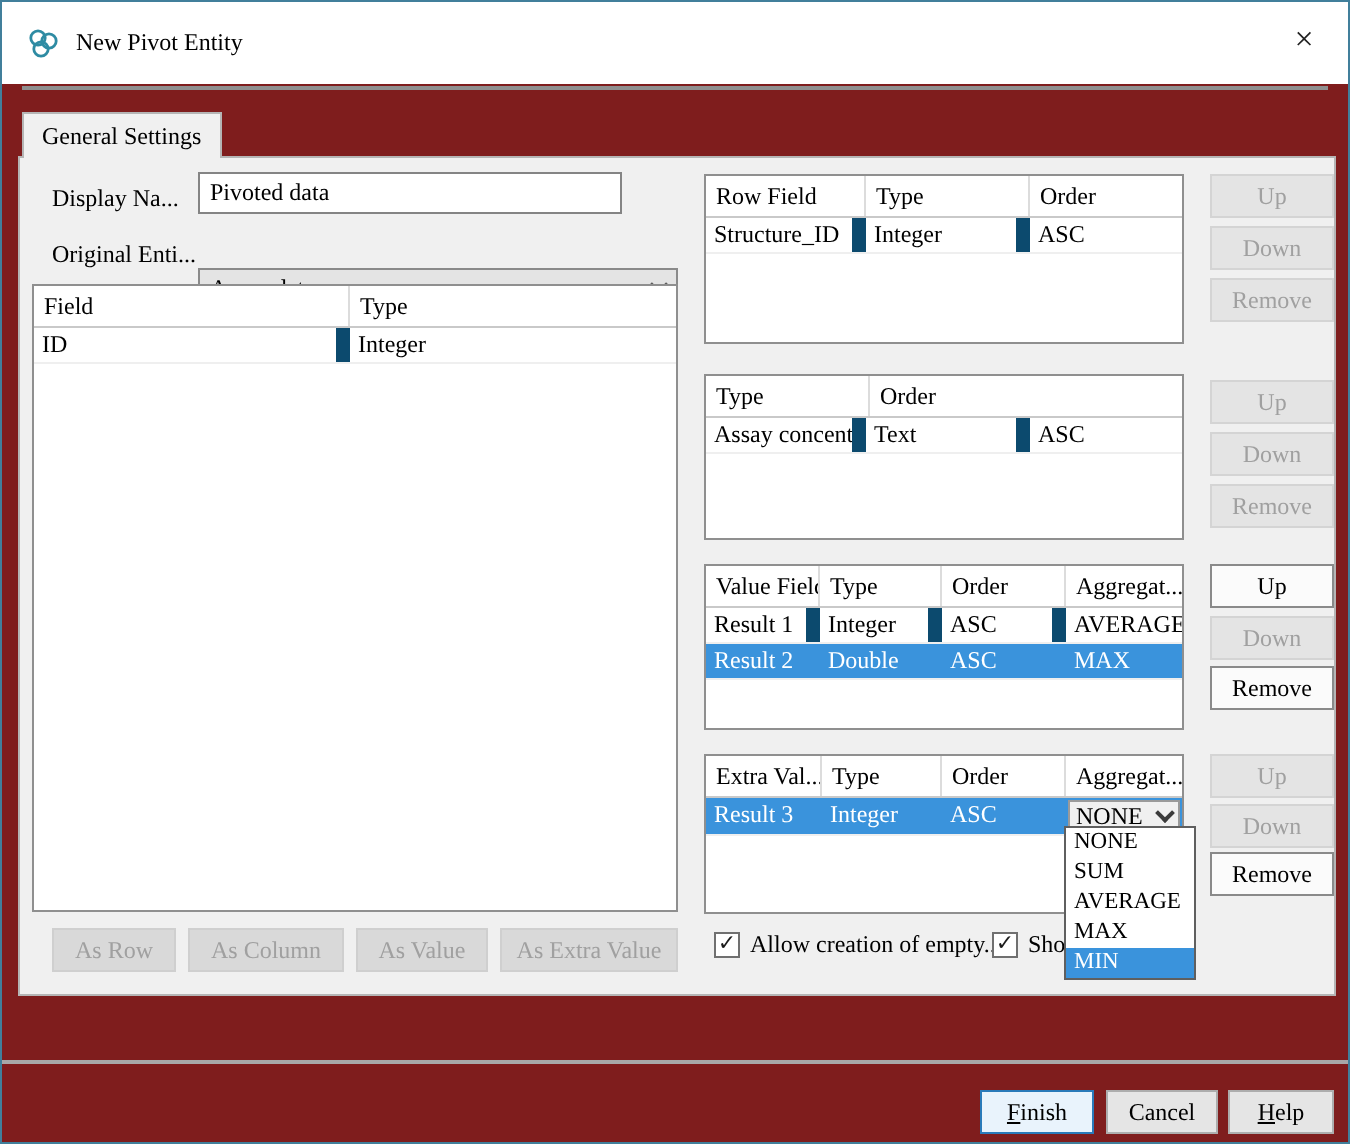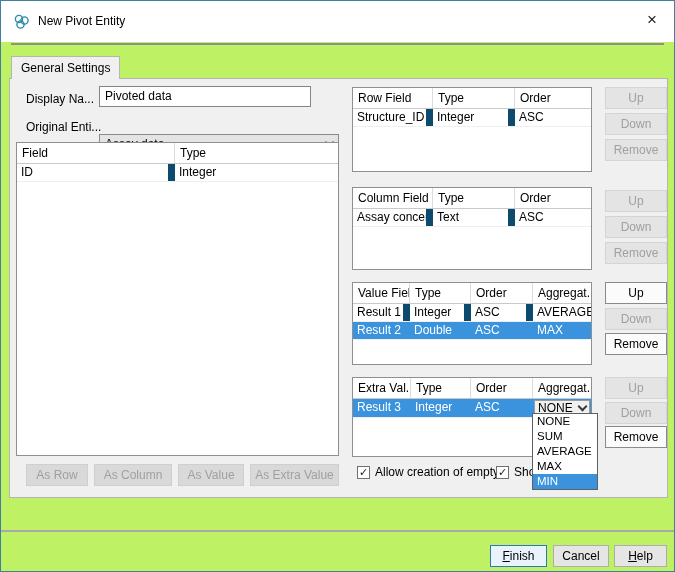--- a/index.html
+++ b/index.html
@@ -1,20 +1,20 @@
 <!DOCTYPE html>
 <html><head>
 <meta charset="utf-8">
 <style>
   * { box-sizing: border-box; margin: 0; padding: 0; }
   body { margin: 0; background: #cfcfcf; font-family: "Liberation Sans", sans-serif; }
   .dialog {
     position: relative; width: 675px; height: 572px;
-    background: #bef264; border: 1px solid #417f9b;
-    font-size: 12px; color: #000; overflow: hidden;
+    background: #7f1d1d; border: 1px solid #417f9b;
+    font-size: 12px; color: #000; overflow: hidden; font-family: Liberation Serif, serif;
   }
   
   .titlebar { position: absolute; top: 0; left: 0; right: 0; height: 41px; background: #fff; }
   .app-icon { position: absolute; left: 12px; top: 12px; width: 17px; height: 17px; }
   .window-title { position: absolute; left: 37px; top: 13px; font-size: 12px; color: #000; }
   .close-btn { position: absolute; right: 6px; top: 5px; width: 32px; height: 28px;
     display: flex; align-items: center; justify-content: center; font-size: 17px; color: #222; cursor: default; }
   .title-sep { position: absolute; top: 42px; left: 10px; right: 10px; height: 2px; background: #8f8f8f; }
   
   .tab { position: absolute; left: 10px; top: 55px; height: 23px; padding: 0 9px; line-height: 22px;
@@ -121,21 +121,20 @@
         <div class="td" style="width:82px;">Integer</div>
         <div class="td" style="width:76px;">ASC</div>
       </div>
     </div>
     <div class="btn disabled" style="left:595px;top:8px;width:62px;">Up</div>
     <div class="btn disabled" style="left:595px;top:34px;width:62px;">Down</div>
     <div class="btn disabled" style="left:595px;top:60px;width:62px;">Remove</div>
 
     <div class="tbl" style="left:342px;top:108px;width:240px;height:83px;">
       <div class="thead">
-        <div class="th" style="width:80px;">Column Field</div>
         <div class="th" style="width:82px;">Type</div>
         <div class="th" style="width:76px;">Order</div>
       </div>
       <div class="trow">
         <div class="td" style="width:80px;">Assay concentr...</div>
         <div class="td" style="width:82px;">Text</div>
         <div class="td" style="width:76px;">ASC</div>
       </div>
     </div>
     <div class="btn disabled" style="left:595px;top:111px;width:62px;">Up</div>

